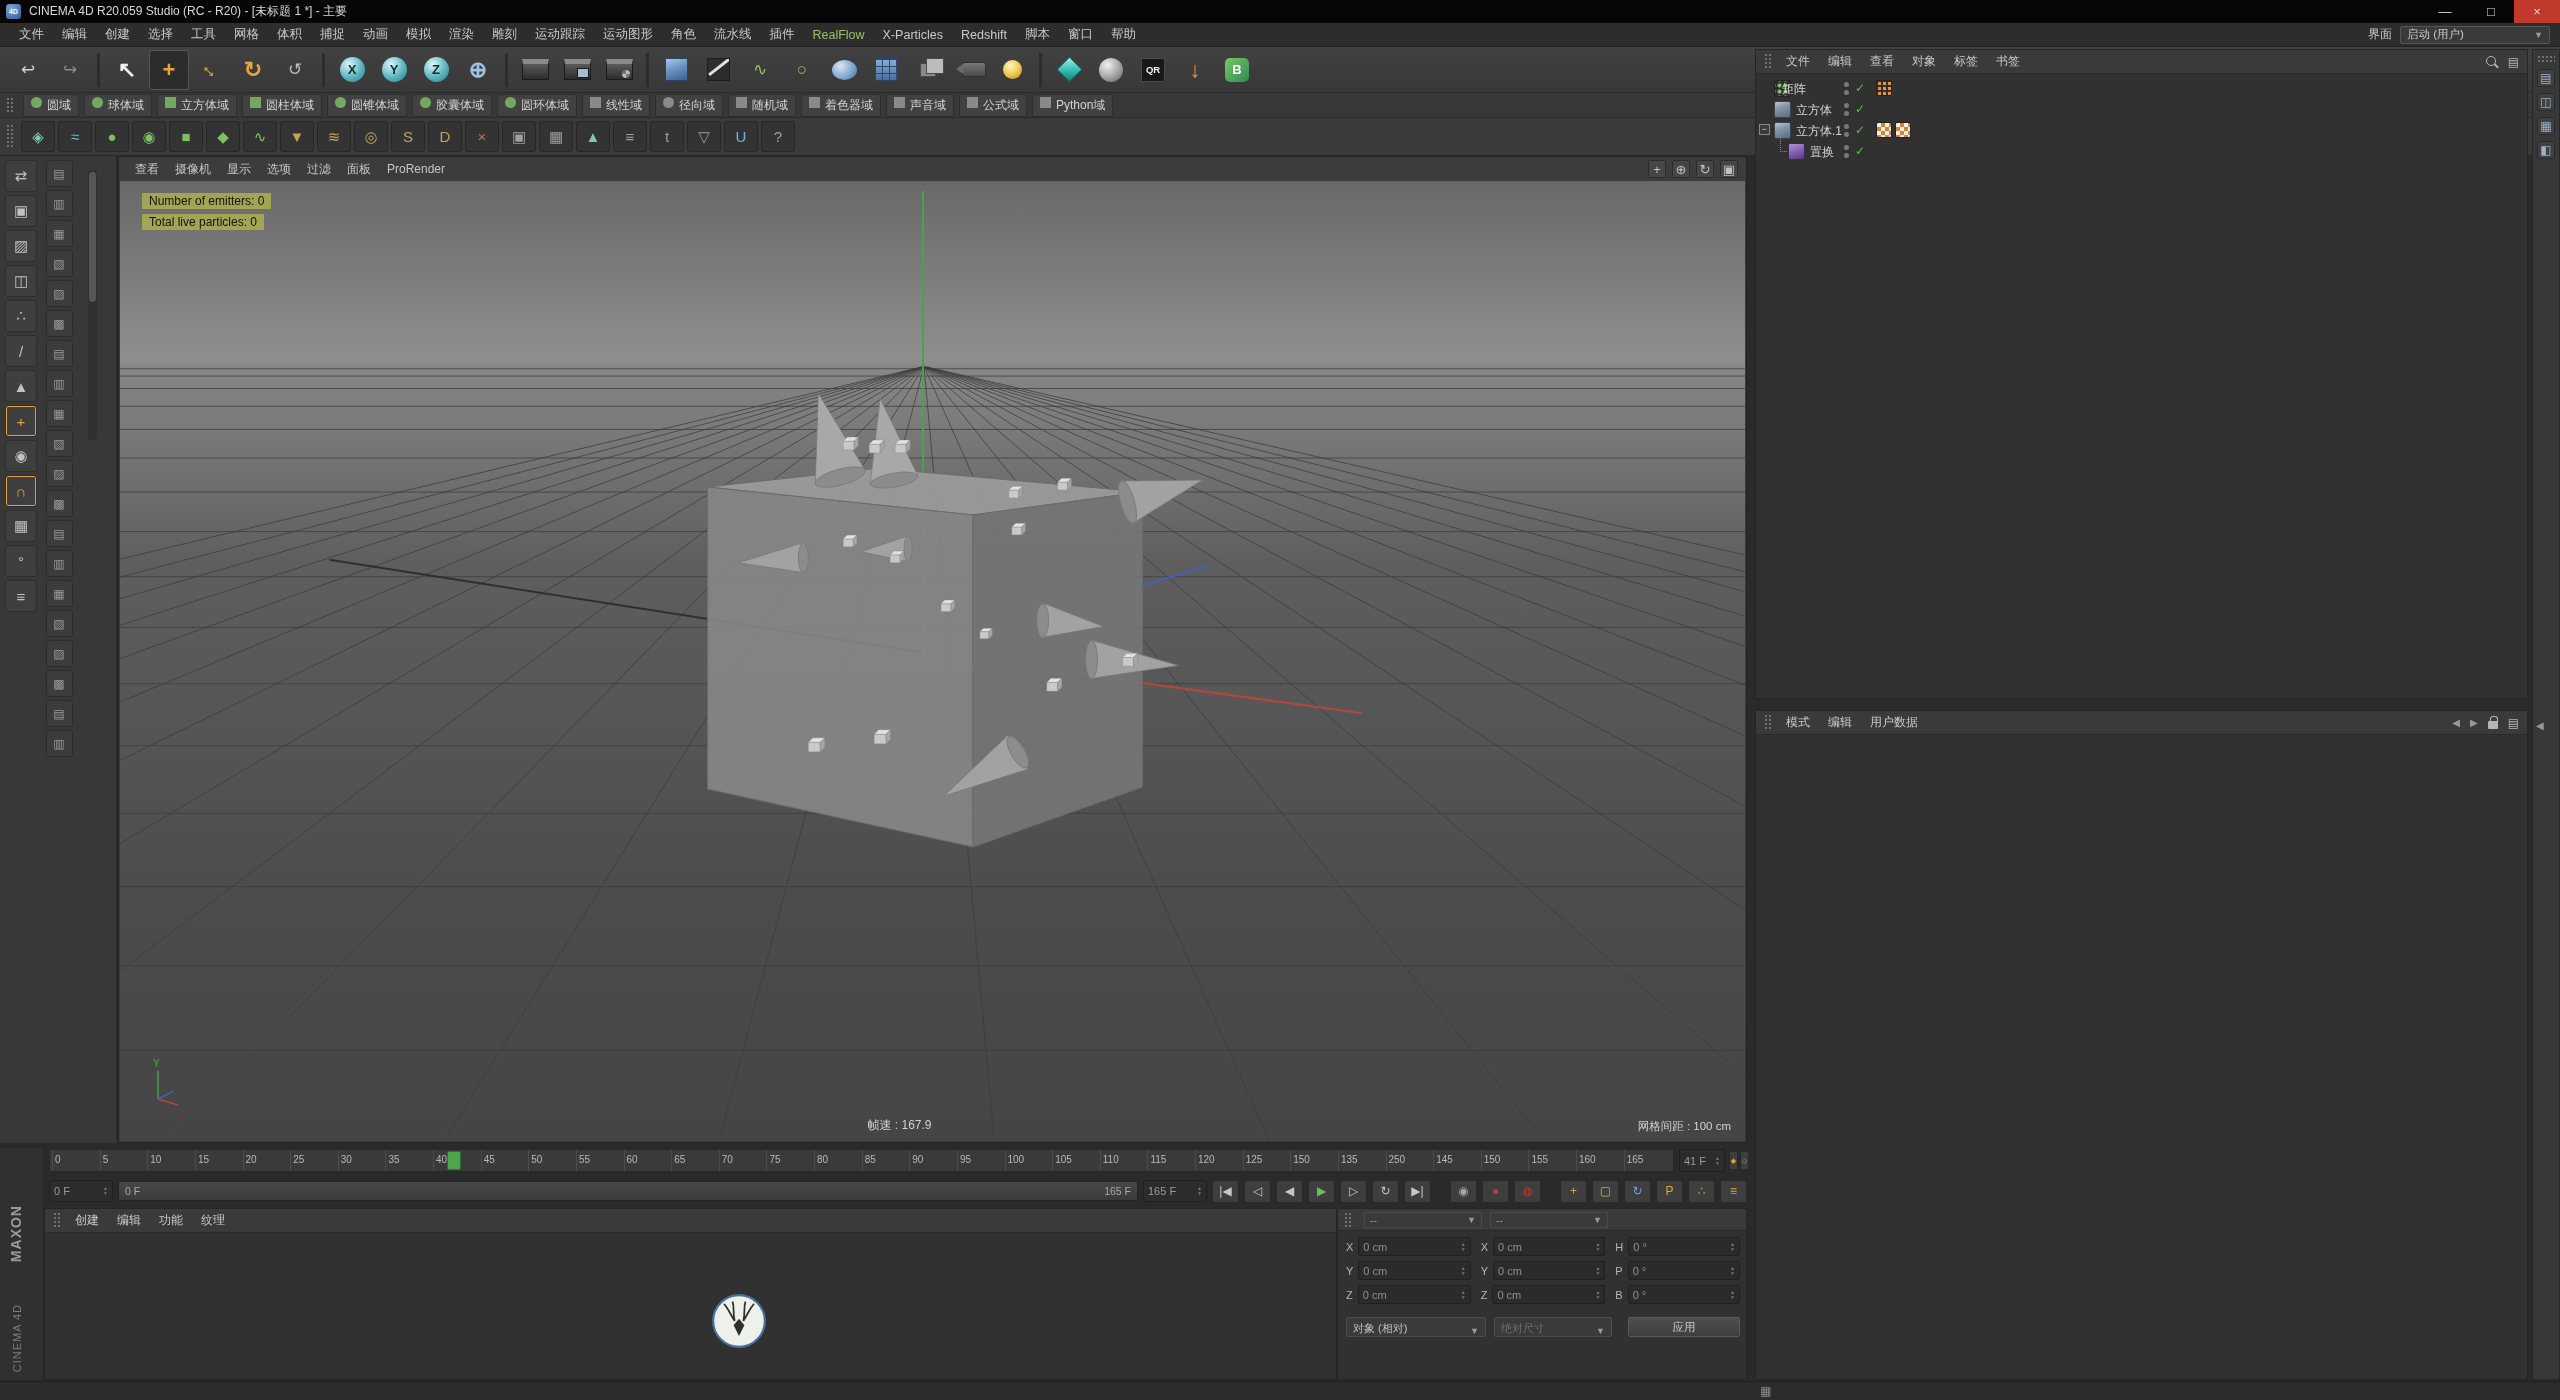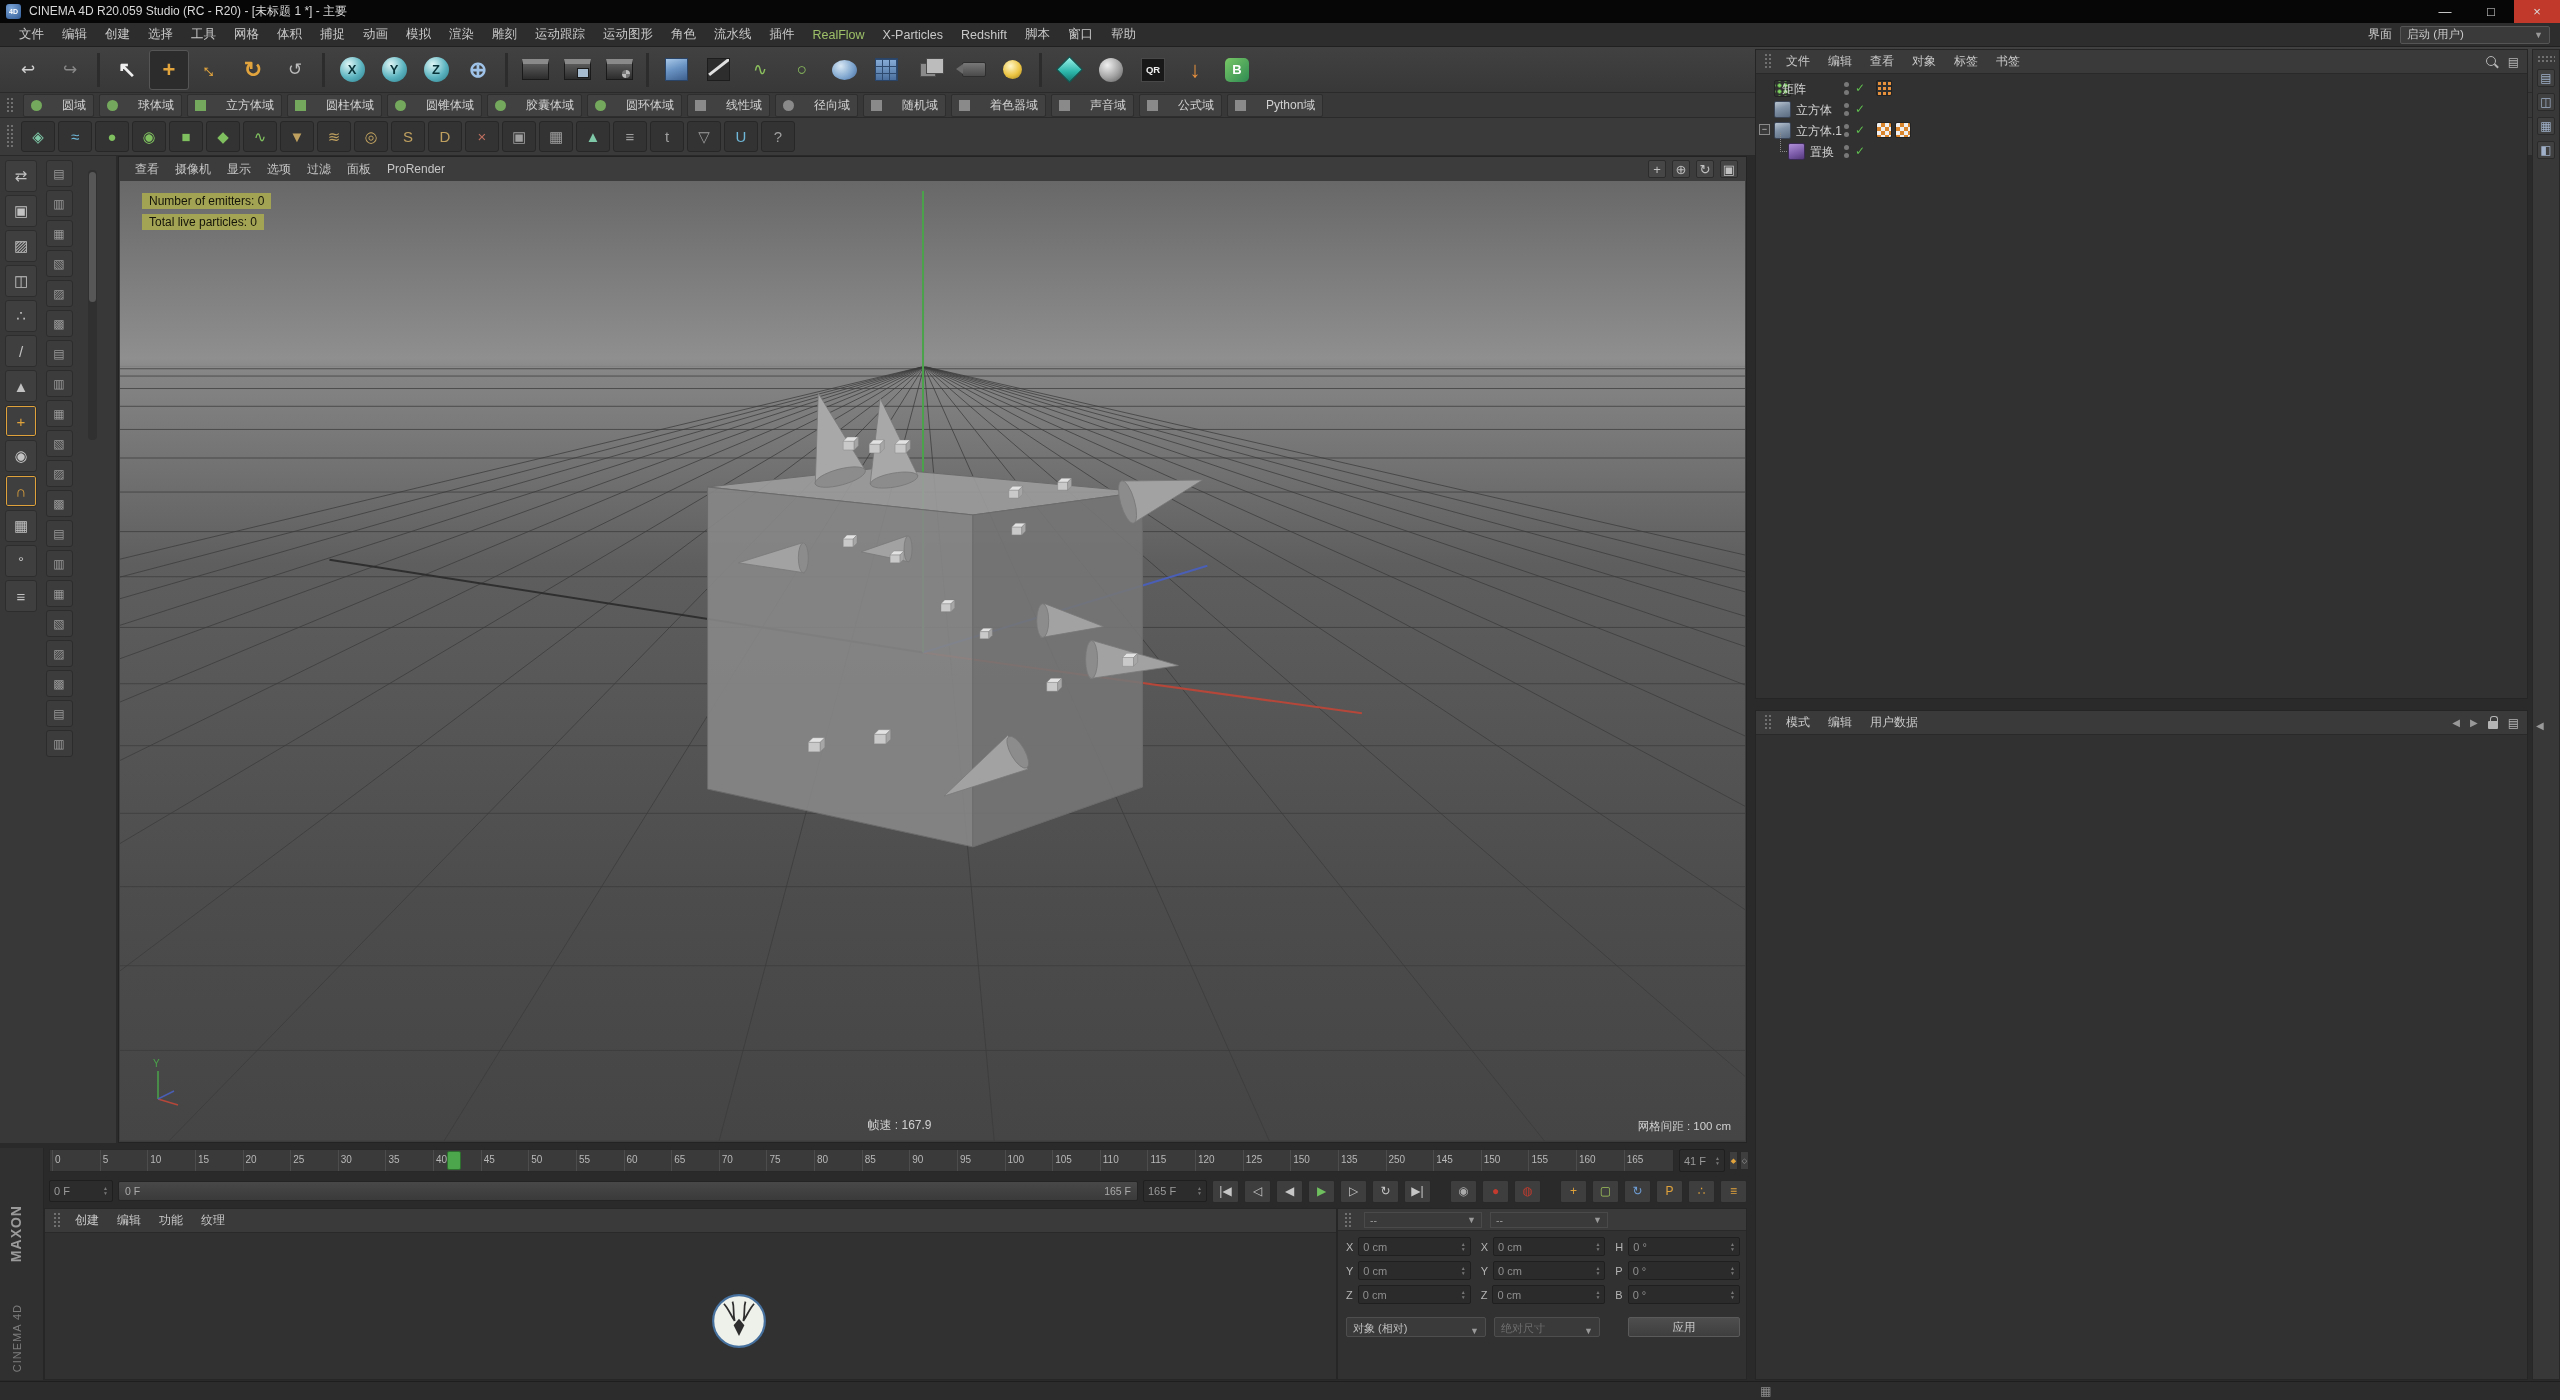--- a/index.html
+++ b/index.html
@@ -46,21 +46,21 @@
 .ga.bulbic{width:19px;height:19px;border-radius:50%;background:radial-gradient(circle at 40% 32%,#fff6c8,#ecc544 55%,#9e7f1c)}
 .ga.diam{width:19px;height:19px;transform:rotate(45deg);background:linear-gradient(135deg,#9af2ea,#2cb5aa 60%,#157a72);border:1px solid #0e5a54}
 .ga.skyic{width:24px;height:24px;border-radius:50%;background:radial-gradient(circle at 35% 30%,#f0f0f0,#a2a2a2 55%,#565656)}
 .ga.qric{width:24px;height:24px;background:#181818;border:1px solid #484848;color:#f0f0f0;font-size:9.5px;font-weight:bold}
 .ga.bplug{width:24px;height:24px;border-radius:5px;background:linear-gradient(135deg,#79c866,#2e8a52);color:#fff;font-size:13px;font-weight:bold}
 
 
 #fieldbar{position:absolute;top:93px;left:0;right:0;height:25px;background:#383838;border-bottom:1px solid #2a2a2a;display:flex;align-items:center;gap:5px;padding:0 6px;font-size:12px;color:#d2d2d2}
 .grip{width:8px;height:70%;background-image:radial-gradient(#707070 1px,transparent 1.3px);background-size:4px 4px;margin-right:4px;flex:none}
 .griph{width:70%;height:8px;background-image:radial-gradient(#707070 1px,transparent 1.3px);background-size:4px 4px}
-.fitem{display:flex;align-items:center;gap:20px;padding:2px 7px;background:#414141;border:1px solid #2e2e2e;border-radius:2px;white-space:nowrap}
+.fitem{display:flex;gap:5px;padding:2px 7px;background:#414141;border:1px solid #2e2e2e;border-radius:2px;white-space:nowrap}
 .fic{width:11px;height:11px;flex:none}
 .fic.round{border-radius:50%}
 
 
 #rfbar{position:absolute;top:118px;left:0;right:0;height:38px;background:#3a3a3a;border-bottom:1px solid #292929;display:flex;align-items:center;gap:3px;padding:0 6px}
 .rfbtn{width:34px;height:31px;background:#333;border:1px solid #272727;border-radius:3px;display:flex;align-items:center;justify-content:center;font-size:15px}
 
 
 #leftbar{position:absolute;left:0;top:156px;width:117px;height:987px;background:#383838;border-right:1px solid #2a2a2a}
 #col1{position:absolute;left:3px;top:4px;width:36px;display:flex;flex-direction:column;gap:3px;align-items:center}
@@ -958,21 +958,21 @@
               </span>
             </div>
           </div>
         </div>
     </div>
     <div id="coordbot">
       <div class="csel" style="width:140px">
           <span>对象 (相对)</span>
           <span class="caret">▼</span>
         </div>
-      <div class="csel dis" style="width:106px">
+      <div class="csel dis" style="width:118px">
           <span>绝对尺寸</span>
           <span class="caret">▼</span>
         </div>
       <div class="btn" style="width:112px;margin-left:auto">应用</div>
     </div>
   </div>
 
   <div id="ompanel">
     <div class="pmhead">
       <span class="grip"></span>

